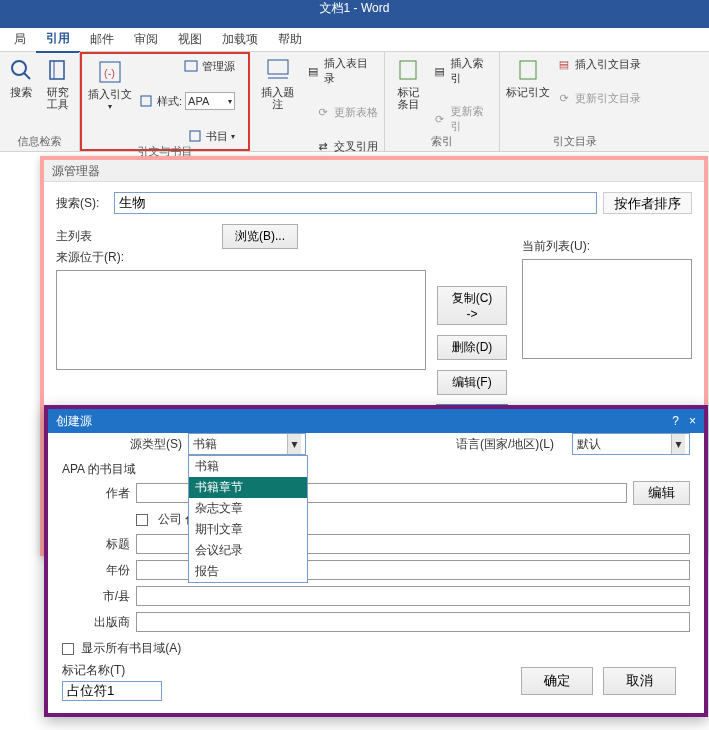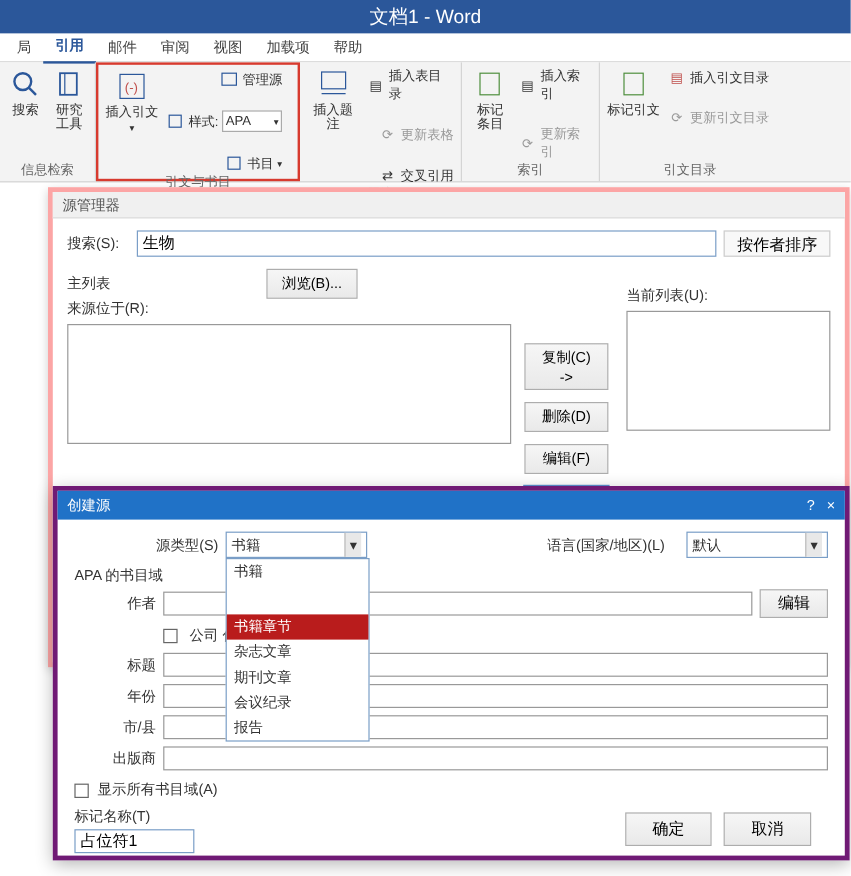--- a/index.html
+++ b/index.html
@@ -1,17 +1,17 @@
 <!DOCTYPE html>
 <html><head>
 <meta charset="utf-8">
 <style>
 * { box-sizing: border-box; margin: 0; padding: 0; }
 body { font-family: "Microsoft YaHei", "Segoe UI", sans-serif; font-size: 12px; background: #fff; color: #333; width: 709px; height: 730px; overflow: hidden; position: relative; }
-.titlebar { height: 28px; background: #2b579a; color: #fff; display: flex; align-items: center; justify-content: center; font-size: 16px; }
+.titlebar { height: 28px; background: #2b579a; color: #fff; display: flex; align-items: flex-start; justify-content: center; font-size: 12px; }
 .tabs { height: 24px; background: #fff; border-bottom: 1px solid #d4d4d4; display: flex; align-items: center; padding-left: 4px; }
 .tab { padding: 4px 10px; color: #444; cursor: pointer; }
 .tab.active { color: #2b579a; font-weight: 600; border-bottom: 2px solid #2b579a; }
 .ribbon { height: 100px; background: #f3f3f3; border-bottom: 1px solid #d4d4d4; display: flex; }
 .ribbon-group { border-right: 1px solid #d4d4d4; padding: 4px 6px 0 6px; display: flex; flex-direction: column; justify-content: space-between; }
 .ribbon-group.highlighted { border: 2px solid #d73a2e; }
 .rg-content { display: flex; align-items: flex-start; gap: 6px; }
 .rg-label { text-align: center; font-size: 11px; color: #666; padding-bottom: 2px; }
 .big-btn { display: flex; flex-direction: column; align-items: center; gap: 2px; width: 36px; cursor: pointer; }
 .big-btn .icon { width: 28px; height: 28px; display: flex; align-items: center; justify-content: center; }
@@ -32,29 +32,29 @@
 .src-left { flex: 1; }
 .src-right { width: 170px; }
 .browse-btn, .act-btn { border: 1px solid #adadad; background: linear-gradient(#f6f6f6,#e9e9e9); padding: 3px 12px; font-size: 12px; cursor: pointer; }
 .act-btn { width: 70px; text-align: center; margin-bottom: 6px; display: block; }
 .listbox { border: 1px solid #999; height: 100px; background: #fff; margin-top: 4px; }
 .center-actions { display: flex; flex-direction: column; gap: 4px; align-items: center; padding-top: 20px; width: 80px; }
 .act-btn.primary { border: 1px solid #2b579a; outline: 1px solid #5b8ecf; }
 .dialog2 { position: absolute; left: 44px; top: 405px; width: 664px; height: 312px; background: #fff; border: 4px solid #701a75; box-shadow: 0 4px 14px rgba(0,0,0,0.3); }
 .dlg2-title { height: 24px; background: #2072c7; color: #fff; display: flex; align-items: center; justify-content: space-between; padding: 0 8px; font-size: 12px; }
 .dlg2-title .winbtns { display: flex; gap: 10px; }
-.dlg2-body { padding: 10px 14px; }
+.dlg2-body { padding: 0 14px; }
 .form-row { display: flex; align-items: center; gap: 6px; margin-bottom: 6px; }
 .form-row .flabel { width: 68px; text-align: right; }
 .form-row .finput { flex: 1; border: 1px solid #999; height: 20px; padding: 1px 3px; }
 .combo { position: relative; border: 1px solid #7a9ec7; height: 22px; width: 118px; display: flex; align-items: center; justify-content: space-between; padding: 0 4px; background: #fff; }
 .combo .chev { width: 14px; text-align: center; background: #e8e8e8; border-left: 1px solid #bbb; height: 100%; display: flex; align-items: center; justify-content: center; }
 .dropdown-panel { position: absolute; top: 21px; left: -1px; width: 120px; background: #fff; border: 1px solid #7a9ec7; z-index: 10; }
 .dropdown-panel .opt { padding: 2px 6px; font-size: 12px; }
-.dropdown-panel .opt.sel { background: #b91c1c; color: #fff; margin-top: 25px; }
+.dropdown-panel .opt.sel { background: #0f766e; color: #fff; }
 .edit-btn { border: 1px solid #adadad; background: linear-gradient(#f6f6f6,#e9e9e9); padding: 2px 14px; }
 .section-lbl { color: #333; font size:12px; margin: 3px 0; text-decoration: none; }
 .chk { width: 12px; height: 12px; border: 1px solid #666; display: inline-block; vertical-align: middle; margin-right: 4px; }
 .footer-btns { display: flex; justify-content: flex-end; gap: 10px; padding: 6px 14px; }
 .footer-btns button { border: 1px solid #adadad; background: linear-gradient(#f6f6f6,#e9e9e9); padding: 4px 22px; }
 .mark-input { border: 1px solid #7a9ec7; height: 20px; width: 100px; padding: 1px 4px; margin-top: 2px; }
 svg { display: block; }
 </style>
 </head>
 <body>

